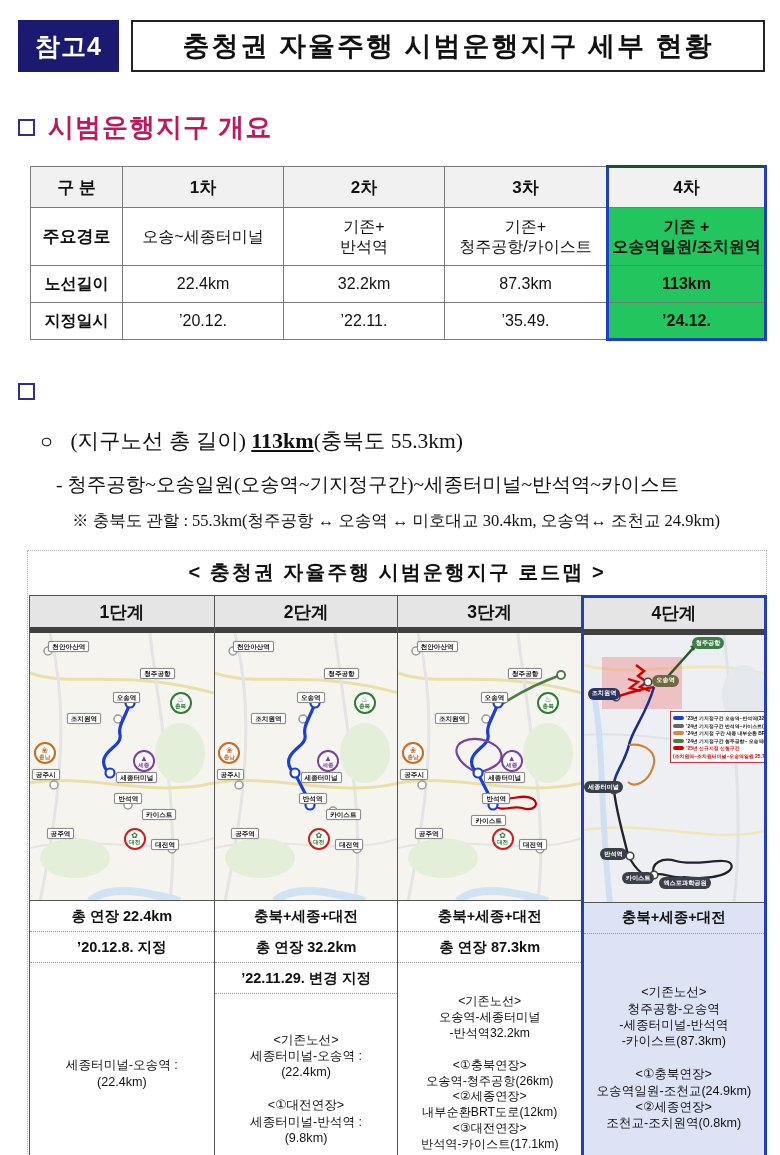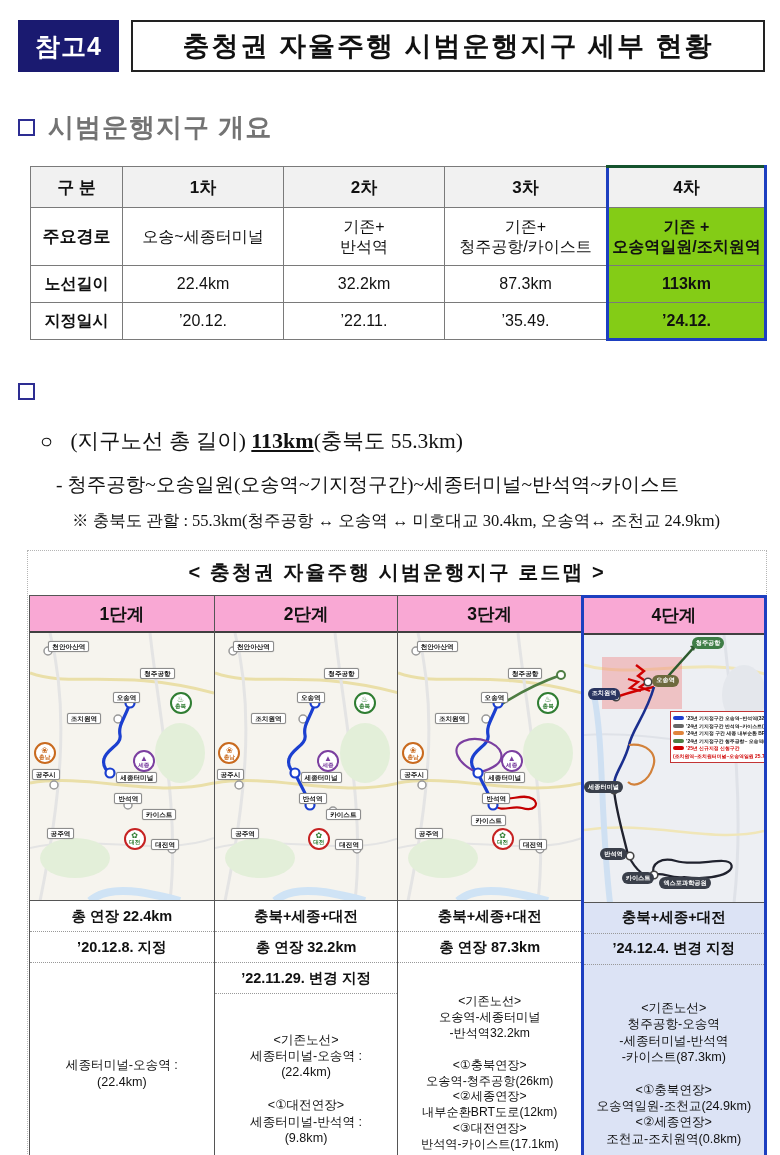--- a/index.html
+++ b/index.html
@@ -9,58 +9,58 @@
 
   
   .hdr { display:flex; gap:12px; margin:20px 15px 0 18px; align-items:stretch; }
   .hdr-badge { background:#1a1a70; color:#fff; font-size:25px; font-weight:bold;
                padding:0 17px; display:flex; align-items:center; letter-spacing:1px; }
   .hdr-title { flex:1; border:2px solid #222; background:#fff; display:flex; align-items:center;
                justify-content:center; font-size:27px; font-weight:bold; letter-spacing:2px; height:52px; }
 
   
   .sec-head { display:flex; align-items:center; gap:13px; margin-left:18px;
-              color:#737373; font-size:26px; font-weight:bold; letter-spacing:1px; }
+              color:#be185d; font-size:26px; font-weight:bold; letter-spacing:1px; }
   .sec-head .sq { width:17px; height:17px; border:2px solid #2d2d92; display:inline-block; }
 
   
   table.ov { border-collapse:collapse; width:735px; margin:20px 15px 0 30px; table-layout:fixed; }
   table.ov td { border:1px solid #7a7a7a; text-align:center; vertical-align:middle;
                 font-size:16px; padding:2px; }
   table.ov tr.h td { background:#f1f1f1; font-weight:bold; font-size:17px; height:41px; }
   table.ov td.lbl { font-weight:bold; font-size:17px; }
   table.ov tr.r1 td { height:58px; }
   table.ov tr.r2 td, table.ov tr.r3 td { height:37px; font-size:16px; }
   table.ov td.ml { white-space:pre-line; line-height:1.25; font-weight:bold; }
   table.ov tr.r1 td:not(.lbl){ font-weight:normal; }
   table.ov tr.r1 td.hl { font-weight:bold; }
   table.ov tr.r2 td:not(.lbl), table.ov tr.r3 td:not(.lbl){ font-weight:normal; }
-  table.ov td.hl { background:#84cc16; }
+  table.ov td.hl { background:#22c55e; }
   table.ov td.hl { border-left:3px solid #1d3fc0; border-right:3px solid #1d3fc0; }
   table.ov tr.h td.hl { background:#f1f1f1; border-top:3px solid #14532d; }
   table.ov tr.r3 td.hl { border-bottom:3px solid #1d3fc0; }
   table.ov tr.r2 td.hl, table.ov tr.r3 td.hl { font-weight:bold; }
 
   
   .serif { font-family:"Liberation Serif","DejaVu Serif",serif; }
   .bullet1 { margin:26px 0 0 38px; font-size:21.5px; }
   .bullet1 .marker { font-size:17px; margin-right:10px; }
   .bullet1 strong { text-decoration:underline; font-size:22px; }
   .bullet2 { margin:16px 0 0 56px; font-size:19.5px; }
   .note    { margin:12px 0 0 72px; font-size:16.5px; }
 
   
   .roadmap { margin:18px 14px 0 27px; width:740px; border:1px dotted #b5b5b5; padding:8px 1px 4px; }
   .rm-title { text-align:center; font-size:20px; font-weight:bold; letter-spacing:2px; }
   .rm-table { display:flex; width:737px; margin-top:9px; border:1.5px solid #555; }
   .stage-col { width:184.25px; display:flex; flex-direction:column; height:588px; border-left:1px solid #555; }
   .stage-col:first-child { border-left:none; }
   .stage-col.hl { border:3px solid #1d3fc0; width:186px; margin:-1.5px -1.5px -1.5px 0; height:591px; z-index:3; }
-  .cell-head { height:37px; background:#f9a8d4; font-weight:bold; font-size:17.5px;
-               display:flex; align-items:center; justify-content:center; border-bottom:2px solid #404040; }
+  .cell-head { height:37px; background:#e5e5e5; font-weight:bold; font-size:17.5px;
+               display:flex; align-items:center; justify-content:center; border-bottom:6px solid #404040; }
   .cell-map  { height:268px; position:relative; overflow:hidden; border-bottom:1px solid #555; background:#f6f4ee; }
   .cell-map svg { position:absolute; left:0; top:0; }
   .rowc { height:31px; display:flex; align-items:center; justify-content:center;
           font-size:14.5px; font-weight:bold; border-bottom:1px dotted #999; }
   .cell-details { flex:1; font-size:12.6px; line-height:1.3; white-space:pre-line; text-align:center;
                   display:flex; align-items:center; justify-content:center; padding:4px 1px; }
   .stage-col.hl .rowc, .stage-col.hl .cell-details { background:#dce3f5; }
 
   
   .chip { position:absolute; background:#fff; border:1px solid #8d8d8d; border-radius:2px;
@@ -395,21 +395,20 @@
             <div class="lrow">
                 <span class="lbar" style="background:#d00000"></span>
                 <span class="ltxt lred">’25년 신규지정 신청구간</span>
               </div>
             <div class="lrow">
                 <span class="ltxt lred">(조치원역~조치원터미널~오송역일원 25.7km)</span>
               </div>
           </div>
         </div>
         <div class="rowc">충북+세종+대전</div>
-        <div class="rowc">’24.12.4. 변경 지정</div>
         <div class="cell-details">&lt;기존노선&gt;
 청주공항-오송역
 -세종터미널-반석역
 -카이스트(87.3km)
 
 &lt;①충북연장&gt;
 오송역일원-조천교(24.9km)
 &lt;②세종연장&gt;
 조천교-조치원역(0.8km)</div>
       </div>

